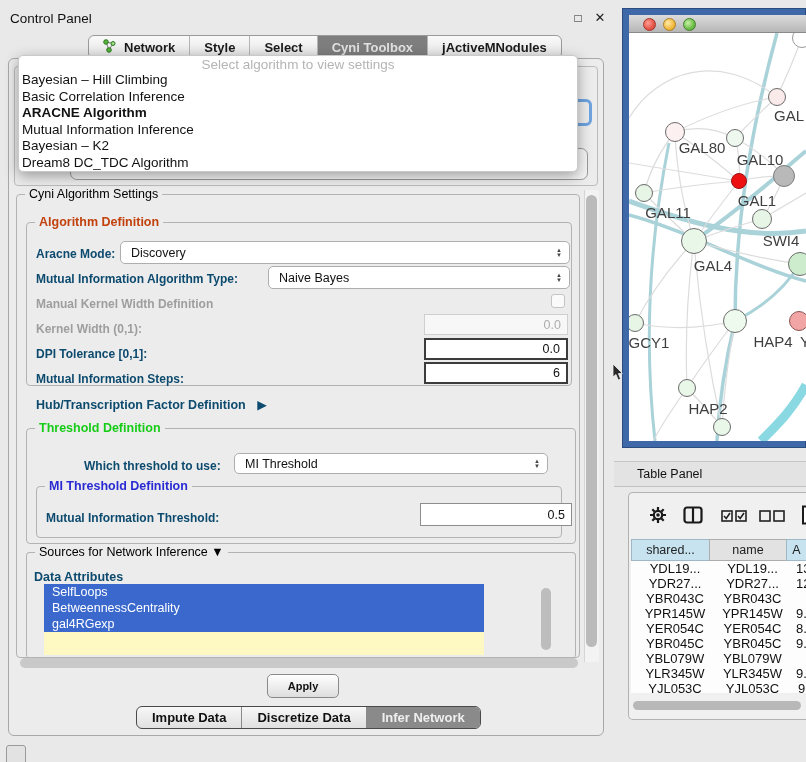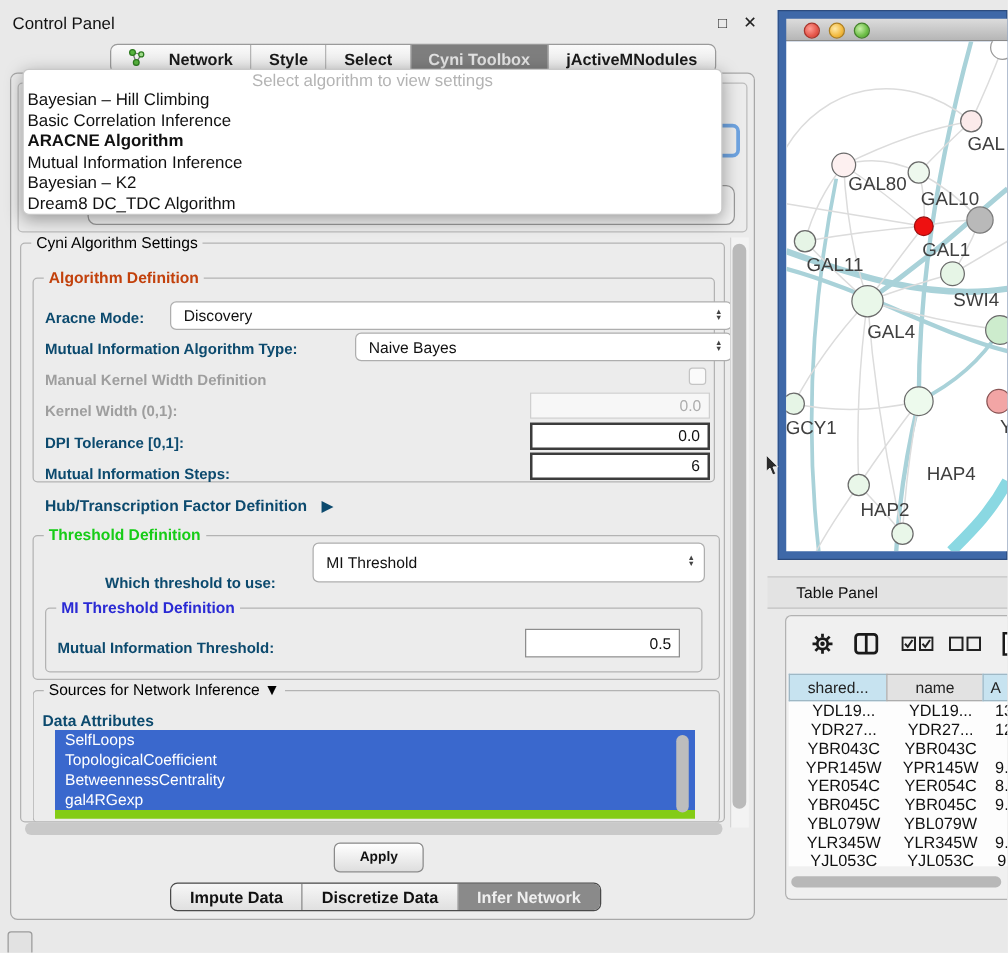--- a/index.html
+++ b/index.html
@@ -10,48 +10,48 @@
   
   .cp-title { left:10px; top:11px; font-size:13.5px; color:#111; }
   .cp-btn { top:10px; width:16px; height:16px; font-size:13px; color:#222; text-align:center; line-height:16px; cursor:default; }
   .cp-float { left:570px; font-size:12px; }
   .cp-close { left:592px; font-weight:bold; }
 
   .content-panel { left:8px; top:58px; width:596px; height:678px; background:#ececec; border:1px solid #a8a8a8; border-radius:6px; }
 
   
   .tabbar { left:88px; top:35px; height:24px; display:flex; border:1px solid #9a9a9a; border-radius:6px; overflow:hidden; background:linear-gradient(#fafafa,#e3e3e3); z-index:20; }
-  .tab { padding:0 14px; font-size:13px; font-weight:600; color:#1a1a1a; display:flex; align-items:center; gap:19px; border-right:1px solid #b5b5b5; white-space:nowrap; }
+  .tab { padding:0 14px; font-size:13px; font-weight:600; color:#1a1a1a; display:flex; align-items:center; gap:8px; border-right:1px solid #b5b5b5; white-space:nowrap; }
   .tab:last-child { border-right:none; }
   .tab.sel { background:#7e7e7e; color:#e2e2e2; }
 
   
   .frag-group { left:14px; top:66px; width:584px; height:120px; border:1px solid #bcbcbc; border-radius:4px; z-index:5; }
   .frag-focus { left:570px; top:99px; width:22px; height:27px; border:3px solid #6ea3e0; border-radius:6px; background:#ececec; z-index:6; }
   .frag-combo { left:70px; top:148px; width:518px; height:32px; border:1px solid #9a9a9a; border-radius:7px; background:#f4f4f4; z-index:5; }
 
   
   .dropdown { left:18px; top:55px; width:560px; height:117px; background:#ffffff; border:1px solid #c9c9c9; border-radius:5px; box-shadow:0 4px 14px rgba(0,0,0,0.35); z-index:50; display:flex; flex-direction:column; padding-top:1px; }
   .dd-head { height:16px; text-align:center; font-size:13.5px; color:#b4b4b4; }
   .dd-item { height:16.5px; line-height:16.5px; padding-left:3px; font-size:13.5px; color:#111; white-space:nowrap; }
   .dd-item.bold { font-weight:bold; }
 
   
   .groupbox { position:absolute; border:1px solid #b3b3b3; border-radius:4px; }
   .gb-label { position:absolute; top:-8px; background:#ececec; padding:0 4px; font-size:12.5px; white-space:nowrap; }
   .lbl { position:absolute; font-size:12px; font-weight:bold; color:#0c4a6e; white-space:nowrap; }
   .lbl.dis { color:#9e9e9e; }
-  .combo { position:absolute; background:#ffffff; border:1px solid #aeaeae; border-radius:5px; display:flex; align-items:center; font-size:12.5px; color:#111; padding-left:10px;margin-left:16px; }
+  .combo { position:absolute; background:#ffffff; border:1px solid #aeaeae; border-radius:5px; display:flex; align-items:center; font-size:12.5px; color:#111; padding-left:10px; }
   .combo .arr { position:absolute; right:7px; top:0; bottom:0; display:flex; flex-direction:column; justify-content:center; font-size:6px; line-height:5px; color:#444; }
   .field { position:absolute; background:#ffffff; font-size:12.5px; color:#111; text-align:right; padding:0 6px; display:flex; align-items:center; justify-content:flex-end; }
   .field.dis { background:#f7f7f7; color:#adadad; border:1px solid #cfcfcf; }
   .field.dark { border:2px solid #3c3c3c; }
   .field.mid { border:1.5px solid #8d8d8d; }
   .chk { position:absolute; width:14px; height:14px; border:1px solid #c4c4c4; border-radius:3px; background:#fafafa; }
-  .attr-list { position:absolute; left:44px; top:584px; width:512px; height:71px; background:#84cc16; overflow:hidden; }
+  .attr-list { position:absolute; left:44px; top:584px; width:440px; height:71px; background:#fef9c3; overflow:hidden; }
   .attr-item { height:16px; line-height:16px; padding-left:8px; font-size:12.5px; }
   .attr-item.sel { background:#3a68cd; color:#ffffff; }
   .list-scroll { position:absolute; left:541px; top:588px; width:10px; height:62px; background:#bdbdbd; border-radius:5px; }
   .vscroll-track { left:584px; top:190px; width:15px; height:472px; background:#f3f3f3; border-left:1px solid #d5d5d5; }
   .vscroll-thumb { left:586px; top:195px; width:11px; height:452px; background:#bababa; border-radius:6px; }
   .hscroll-thumb { left:20px; top:658px; width:558px; height:10px; background:#c9c9c9; border-radius:5px; }
 
   .apply-btn { left:267px; top:674px; width:72px; height:24px; background:linear-gradient(#ffffff,#dedede); border:1px solid #8a8a8a; border-radius:5px; font-size:11px; font-weight:600; color:#111; display:flex; align-items:center; justify-content:center; }
 
   .bot-tabbar { left:136px; top:706px; height:23px; display:flex; border:1.5px solid #4a4a4a; border-radius:6px; overflow:hidden; background:linear-gradient(#f7f7f7,#e0e0e0); z-index:10; }
@@ -175,40 +175,39 @@
 
 <div class="lbl" style="left:36px; top:397px; font-size:12.5px;">
   <span>Hub/Transcription Factor Definition</span>
   <span style="margin-left:8px;">▶</span>
 </div>
 
 <div class="groupbox" style="left:26px; top:428px; width:550px; height:116px;">
   <span class="gb-label" style="left:8px; color:#17cc17; font-weight:600;">Threshold Definition</span>
 </div>
 <div class="lbl" style="left:84px; top:459px;">Which threshold to use:</div>
-<div class="combo" style="left:234px; top:434px; width:314px; height:32px;">
+<div class="combo" style="left:234px; top:453px; width:314px; height:21px;">
   <span>MI Threshold</span>
   <span class="arr">
       <span>▲</span>
       <span>▼</span>
     </span>
 </div>
 <div class="groupbox" style="left:36px; top:486px; width:526px; height:52px;">
   <span class="gb-label" style="left:8px; color:#2a2ad4; font-weight:600;">MI Threshold Definition</span>
 </div>
 <div class="lbl" style="left:46px; top:511px;">Mutual Information Threshold:</div>
-<div class="field mid" style="left:420px; top:503px; width:124px; height:23px;">0.5</div>
+<div class="field mid" style="left:420px; top:503px; width:152px; height:23px;">0.5</div>
 
 <div class="groupbox" style="left:26px; top:552px; width:550px; height:106px; border-bottom:none;">
   <span class="gb-label" style="left:8px;"><span>Sources for Network Inference</span> <span>▼</span></span>
 </div>
 <div class="lbl" style="left:34px; top:570px; font-size:12.5px;">Data Attributes</div>
 <div class="attr-list">
     <div class="attr-item sel">SelfLoops</div>
-    <div class="attr-item sel">TopologicalCoefficient</div>
     <div class="attr-item sel">BetweennessCentrality</div>
     <div class="attr-item sel">gal4RGexp</div>
   </div>
 <div class="list-scroll"></div>
 
 <div class="abs vscroll-track"></div>
 <div class="abs vscroll-thumb"></div>
 <div class="abs hscroll-thumb"></div>
 
 <div class="abs apply-btn">Apply</div>
@@ -283,21 +282,21 @@
       <div class="node" style="left: 6px; top: 151px; width: 18px; height: 18px; background: rgb(230, 245, 230); border: 1.5px solid rgb(107, 107, 107);"></div>
       <div class="node-label" style="left: 39px; top: 171px;">GAL11</div>
       <div class="node" style="left: 123px; top: 176px; width: 20px; height: 20px; background: rgb(230, 245, 230); border: 1.5px solid rgb(107, 107, 107);"></div>
       <div class="node-label" style="left: 152px; top: 199px;">SWI4</div>
       <div class="node" style="left: 52px; top: 195px; width: 26px; height: 26px; background: rgb(233, 247, 233); border: 1.5px solid rgb(107, 107, 107);"></div>
       <div class="node-label" style="left: 84px; top: 224px;">GAL4</div>
       <div class="node" style="left: 159px; top: 219px; width: 24px; height: 24px; background: rgb(205, 236, 205); border: 1.5px solid rgb(107, 107, 107);"></div>
       <div class="node" style="left: -3px; top: 281px; width: 18px; height: 18px; background: rgb(230, 245, 230); border: 1.5px solid rgb(107, 107, 107);"></div>
       <div class="node-label" style="left: 20px; top: 301px;">GCY1</div>
       <div class="node" style="left: 94px; top: 276px; width: 24px; height: 24px; background: rgb(237, 250, 237); border: 1.5px solid rgb(107, 107, 107);"></div>
-      <div class="node-label" style="left: 132px; top: 300px; margin-top: 38px;">HAP4</div>
+      <div class="node-label" style="left: 144px; top: 300px;">HAP4</div>
       <div class="node" style="left: 160px; top: 278px; width: 20px; height: 20px; background: rgb(242, 165, 165); border: 1.5px solid rgb(138, 85, 85);"></div>
       <div class="node-label" style="left: 176px; top: 300px;">Y</div>
       <div class="node" style="left: 49px; top: 346px; width: 18px; height: 18px; background: rgb(233, 247, 233); border: 1.5px solid rgb(107, 107, 107);"></div>
       <div class="node-label" style="left: 79px; top: 367px;">HAP2</div>
       <div class="node" style="left: 84px; top: 385px; width: 18px; height: 18px; background: rgb(233, 247, 233); border: 1.5px solid rgb(107, 107, 107);"></div>
     </div>
 </div>
 
 <div class="abs tp-strip">
   <span class="tp-title">Table Panel</span>

